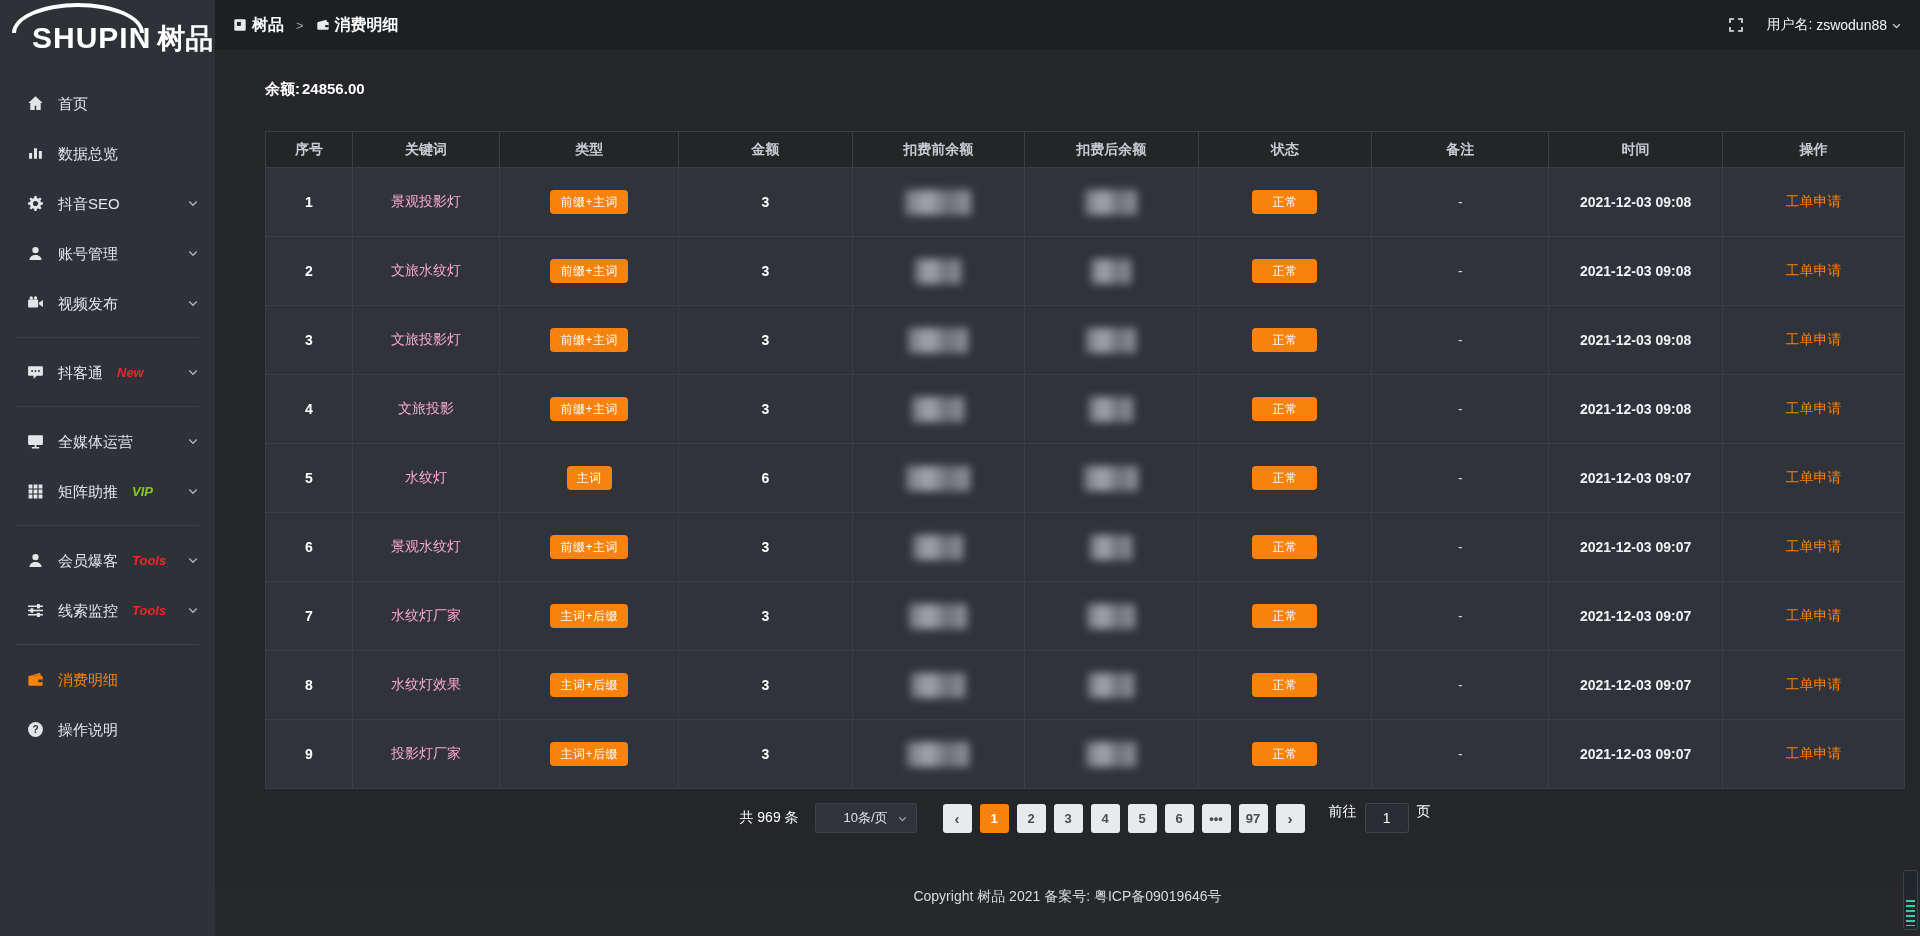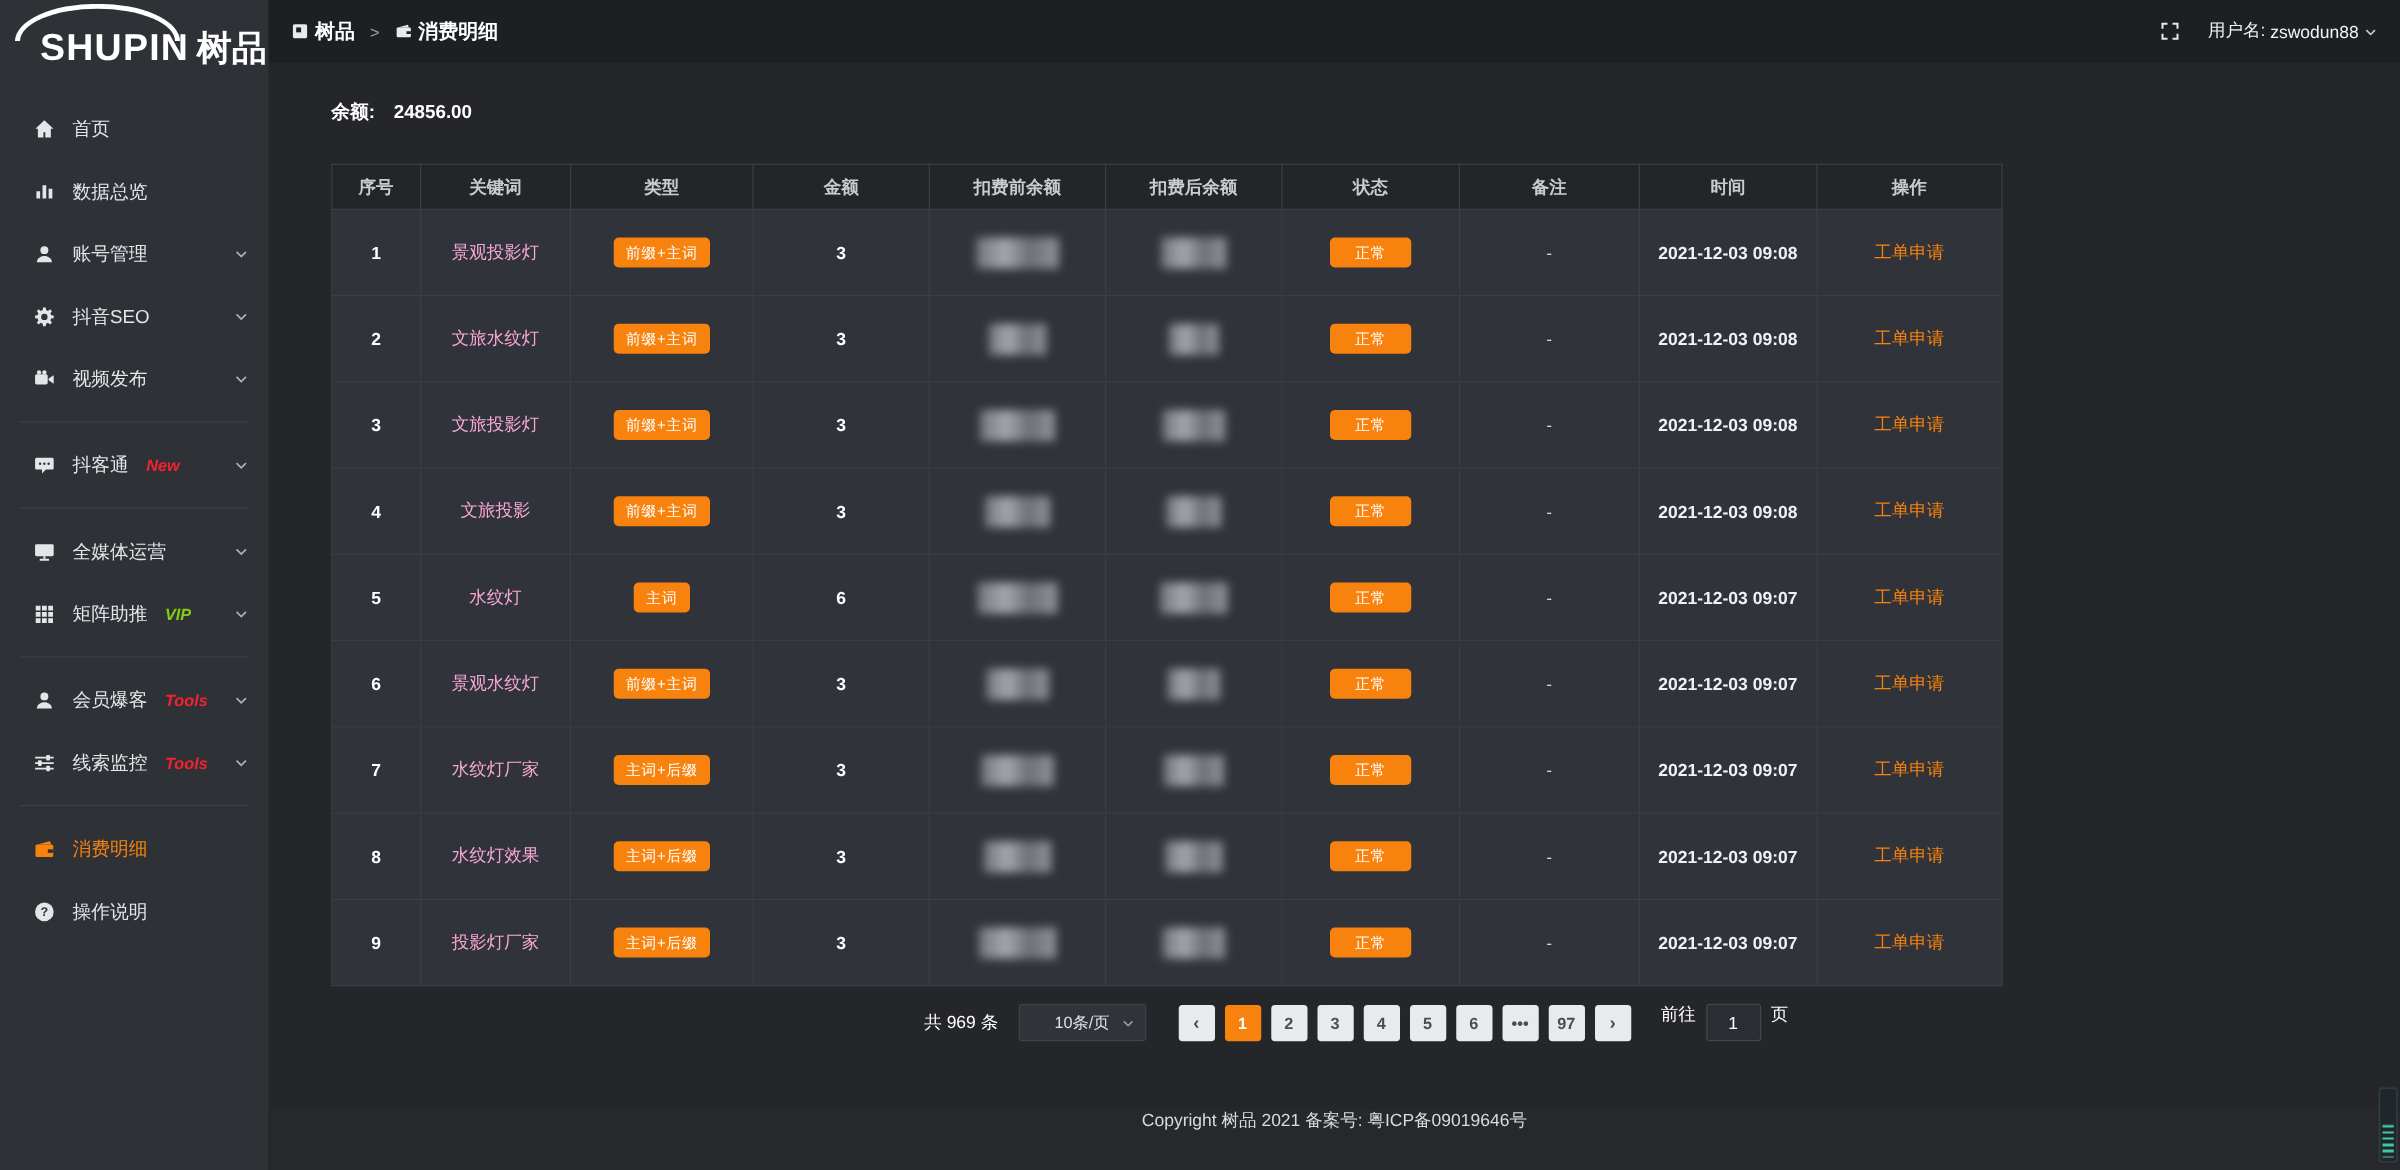--- a/index.html
+++ b/index.html
@@ -42,24 +42,24 @@
   .crumb-sep { color: #9aa0a6; font-size: 13px; margin: 0 12px; font-weight: 400; }
   .user-area { display: flex; align-items: center; color: #f2f3f5; font-size: 14px; }
   .fs-btn { display: inline-flex; margin-right: 22px; color: #e8eaec; cursor: pointer; }
   .fs-btn svg { width: 16px; height: 16px; }
   .user-dd { display: flex; align-items: center; cursor: pointer; }
   .user-dd .chev { display: inline-flex; margin-left: 4px; color: #cfd3d7; }
   .user-dd .chev svg { width: 11px; height: 11px; }
 
   .content { flex: 1; padding: 30px 15px 0 50px; }
   .balance { color: #fff; font-size: 15px; font-weight: 700; margin-bottom: 32px; }
-  .balance b { margin-left: 15px; }
+  .balance b { margin-left: 2px; }
 
   
-  table { width: 1337px; border-collapse: collapse; table-layout: fixed; }
+  table { width: 1640px; border-collapse: collapse; table-layout: fixed; }
   th, td { border: 1px solid #3b3e44; text-align: center; vertical-align: middle; }
   thead tr { height: 36px; background: #232528; }
   th { color: #c8ccd1; font-size: 14px; font-weight: 700; }
   tbody tr { height: 69px; background: #303339; }
   td { color: #e2e4e8; font-size: 14px; }
   td.c-no, td.c-amt { color: #fff; font-weight: 700; }
   td.c-kw { color: #f9a8d4; }
   td.c-time { color: #f0f1f3; font-weight: 600; }
   td.c-remark { color: #cfd3d7; }
   .type-badge, .status-badge { display: inline-block; background: #f7820d; color: #fff;
@@ -125,38 +125,38 @@
           <span class="mi-icon">
             <svg viewBox="0 0 16 16">
               <path d="M2 7.5h2.8V13H2zM6.6 3h2.8v10H6.6zM11.2 5.7H14V13h-2.8z"></path>
             </svg>
           </span>
           <span class="mi-label">数据总览</span>
         </div>
         <div class="menu-item">
           <span class="mi-icon">
             <svg viewBox="0 0 16 16">
+              <path d="M7 1h2l.3 1.9 1.4.6 1.6-1.2 1.4 1.4-1.2 1.6.6 1.4L15 7v2l-1.9.3-.6 1.4 1.2 1.6-1.4 1.4-1.6-1.2-1.4.6L9 15H7l-.3-1.9-1.4-.6-1.6 1.2-1.4-1.4 1.2-1.6-.6-1.4L1 9V7l1.9-.3.6-1.4L2.3 3.7l1.4-1.4 1.6 1.2 1.4-.6zM8 5.6A2.4 2.4 0 1 0 8 10.4 2.4 2.4 0 0 0 8 5.6z" fill-rule="evenodd"></path>
+            </svg>
+          </span>
+          <span class="mi-label">抖音SEO</span>
+          <span class="mi-chevron">
+            <svg viewBox="0 0 16 16" fill="none" stroke="currentColor" stroke-width="1.8">
+              <path d="M3 6l5 5 5-5"></path>
+            </svg>
+          </span>
+        </div>
+        <div class="menu-item">
+          <span class="mi-icon">
+            <svg viewBox="0 0 16 16">
               <circle cx="8" cy="4.8" r="3"></circle>
               <path d="M2.3 14c.3-3 2.7-4.7 5.7-4.7s5.4 1.7 5.7 4.7z"></path>
             </svg>
           </span>
           <span class="mi-label">账号管理</span>
-          <span class="mi-chevron">
-            <svg viewBox="0 0 16 16" fill="none" stroke="currentColor" stroke-width="1.8">
-              <path d="M3 6l5 5 5-5"></path>
-            </svg>
-          </span>
-        </div>
-        <div class="menu-item">
-          <span class="mi-icon">
-            <svg viewBox="0 0 16 16">
-              <path d="M7 1h2l.3 1.9 1.4.6 1.6-1.2 1.4 1.4-1.2 1.6.6 1.4L15 7v2l-1.9.3-.6 1.4 1.2 1.6-1.4 1.4-1.6-1.2-1.4.6L9 15H7l-.3-1.9-1.4-.6-1.6 1.2-1.4-1.4 1.2-1.6-.6-1.4L1 9V7l1.9-.3.6-1.4L2.3 3.7l1.4-1.4 1.6 1.2 1.4-.6zM8 5.6A2.4 2.4 0 1 0 8 10.4 2.4 2.4 0 0 0 8 5.6z" fill-rule="evenodd"></path>
-            </svg>
-          </span>
-          <span class="mi-label">抖音SEO</span>
           <span class="mi-chevron">
             <svg viewBox="0 0 16 16" fill="none" stroke="currentColor" stroke-width="1.8">
               <path d="M3 6l5 5 5-5"></path>
             </svg>
           </span>
         </div>
         <div class="menu-item">
           <span class="mi-icon">
             <svg viewBox="0 0 16 16">
               <rect x="1" y="4.2" width="9.5" height="7.6" rx="1.2"></rect>

